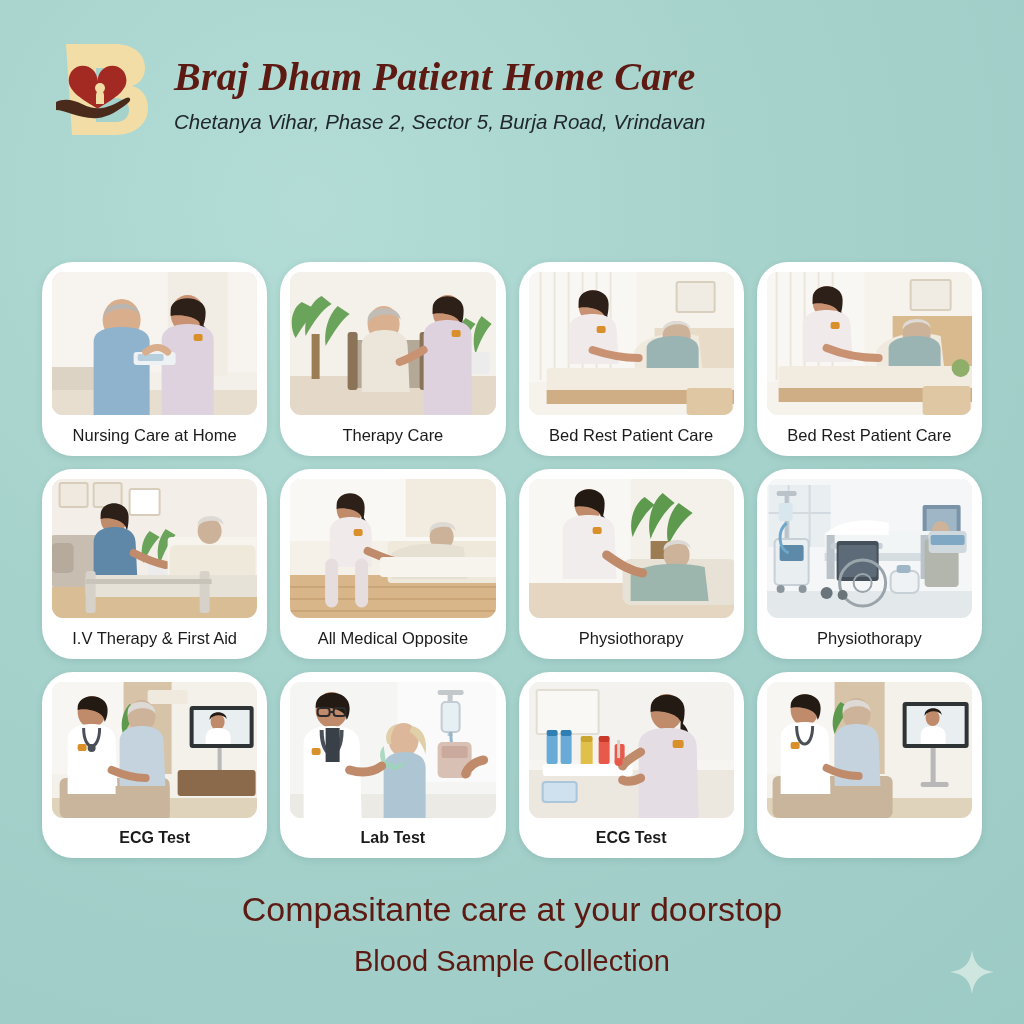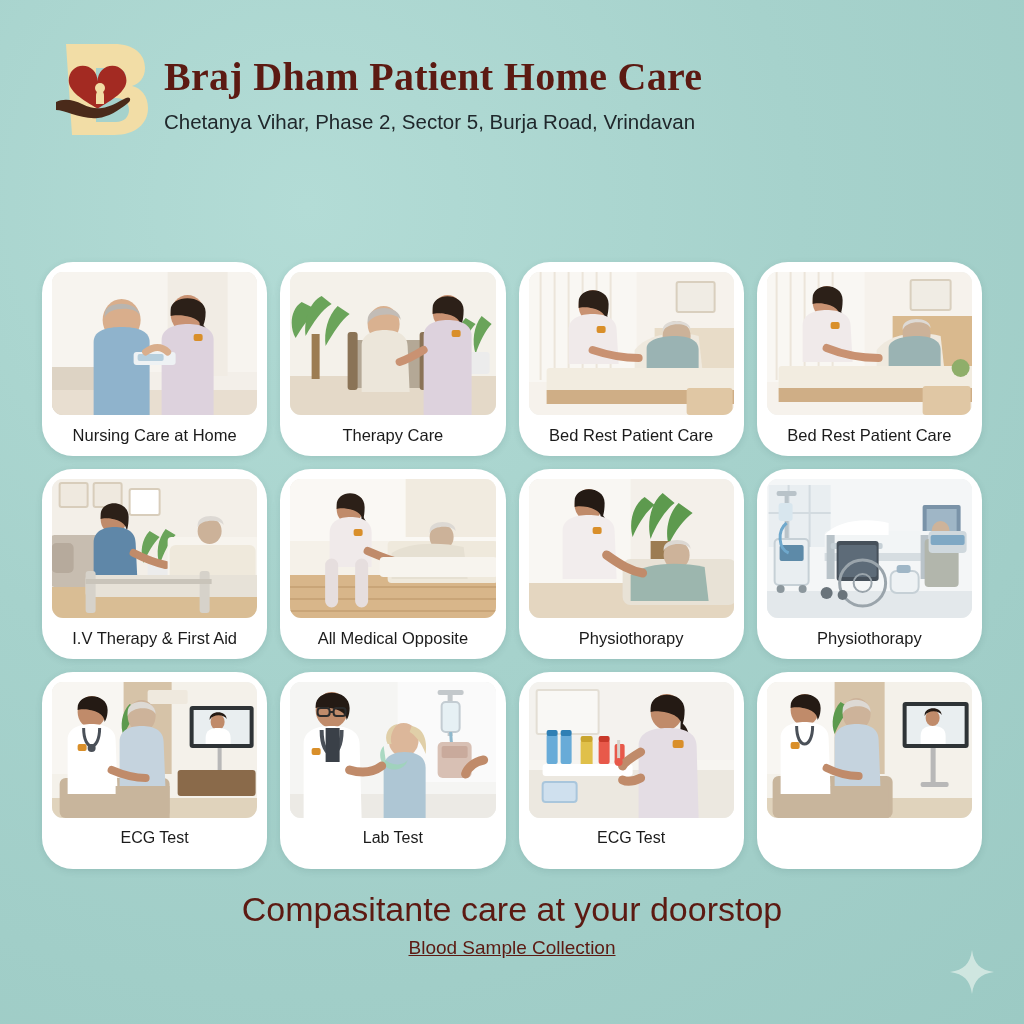--- a/index.html
+++ b/index.html
@@ -9,21 +9,21 @@
     background: radial-gradient(circle at 30% 20%, #b3dcd6 0%, #a6d2cc 45%, #9ccac4 100%);
     position:relative; overflow:hidden;
   }
 
   
   .header { display:flex; align-items:flex-start; padding:34px 0 0 52px; }
 
   .logo { width:104px; height:104px; position:relative; flex:none; margin-top:4px; }
   .logo svg { display:block; width:100%; height:100%; }
 
-  .header-text { margin-left:8px; padding-top:22px; }
+  .header-text { margin-left:18px; padding-top:22px;font-style:italic; }
   .brand-title {
     font-family:"Liberation Serif", serif;
     font-weight:bold; font-size:40px; letter-spacing:.3px;
     color:#5c1a12; line-height:1.05; white-space:nowrap;
   }
   .brand-addr {
     font-size:20.5px; color:#20282c; line-height:1.42;
     margin-top:9px; white-space:nowrap;
   }
 
@@ -47,29 +47,29 @@
   }
   .card-photo svg { display:block; width:100%; height:100%; }
   .card-label {
     text-align:center; font-size:16.5px; color:#1b1b1b;
     padding:11px 2px 12px 2px; line-height:1.1;
     white-space:nowrap; overflow:hidden; text-overflow:ellipsis;
   }
   
   .grid .row2 .card-photo { height:139px; }
   .grid .row3 .card-photo { height:136px; }
-  .grid .row3 .card-label { font-size:16px; padding-bottom:22px; }
+  .grid .row3 .card-label { font-size:16px; padding-bottom:11px;font-weight:bold; }
 
   
   .footer {
     position:absolute; left:0; right:0; top:888px;
     text-align:center; color:#5c1a12;
   }
   .footer .f1 { font-size:34px; line-height:1.25; }
-  .footer .f2 { font-size:19px; line-height:1.25; margin-top:5px;text-decoration:underline; }
+  .footer .f2 { font-size:29px; line-height:1.25; margin-top:12px; }
 
   .sparkle { position:absolute; right:28px; bottom:28px; width:48px; height:48px; }
 </style>
 </head>
 <body>
 
 <div class="header">
 
   <div class="logo">
     <svg viewBox="0 0 104 104">

